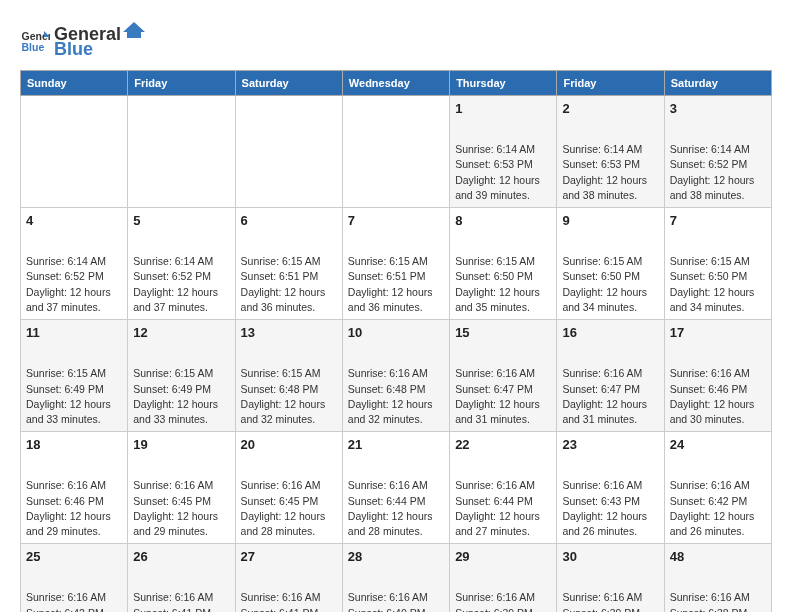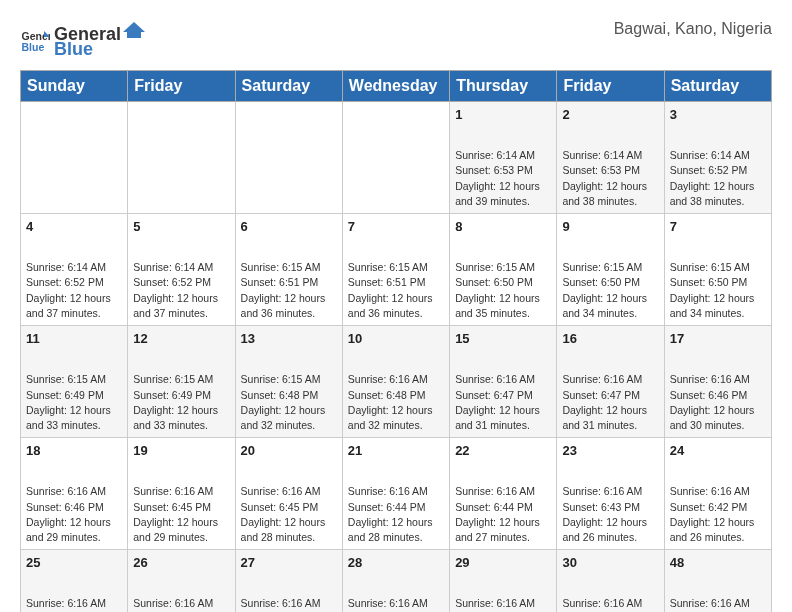--- a/index.html
+++ b/index.html
@@ -40,21 +40,21 @@
     table {
       width: 100%;
       border-collapse: collapse;
       font-size: 11px;
     }
     thead th {
       background-color: #2b6cb0;
       color: #fff;
       text-align: left;
       padding: 6px 6px;
-      font-size: 16px;
+      font-size: 11px;
       font-weight: bold;
       border: 1px solid #aaa;
     }
     tbody td {
       border: 1px solid #ccc;
       vertical-align: top;
       padding: 4px 5px;
       width: 14.28%;
       height: 80px;
       background: #fff;
@@ -97,21 +97,20 @@
         <span style="font-size:18px; font-weight:bold; color:#333;">General</span>
         <svg width="22" height="20" viewBox="0 0 22 20" style="margin: 0 2px;">
           <polygon points="4,4 18,4 18,16 4,16" fill="none"></polygon>
           <polygon points="11,2 22,12 18,12 18,18 4,18 4,12 0,12" fill="#3a7abf"></polygon>
         </svg>
       </div>
       <div style="font-size:18px; font-weight:bold; color:#3a7abf; margin-top:-6px;">Blue</div>
     </div>
   </div>
   <div class="title-area">
-    <div class="location-title">Bagwai, Kano, Nigeria</div>
   </div>
 </div>
 
 <table>
   <thead>
     <tr>
     <th>Sunday</th>
         <th>Friday</th>
         <th>Saturday</th>
         <th>Wednesday</th>

